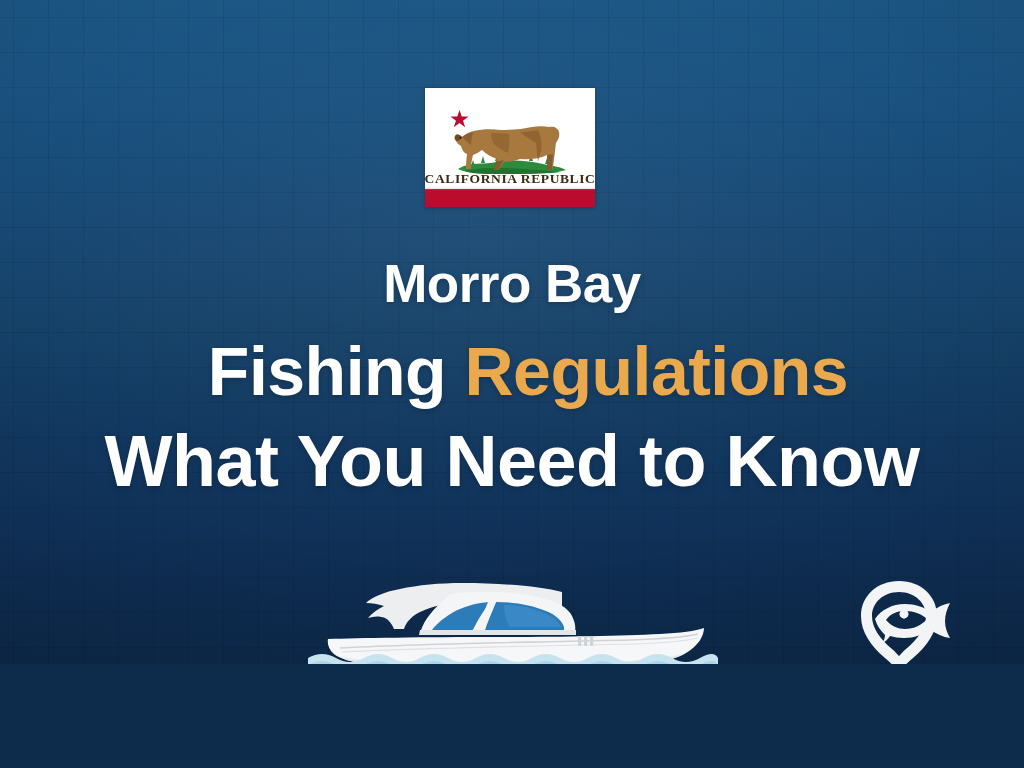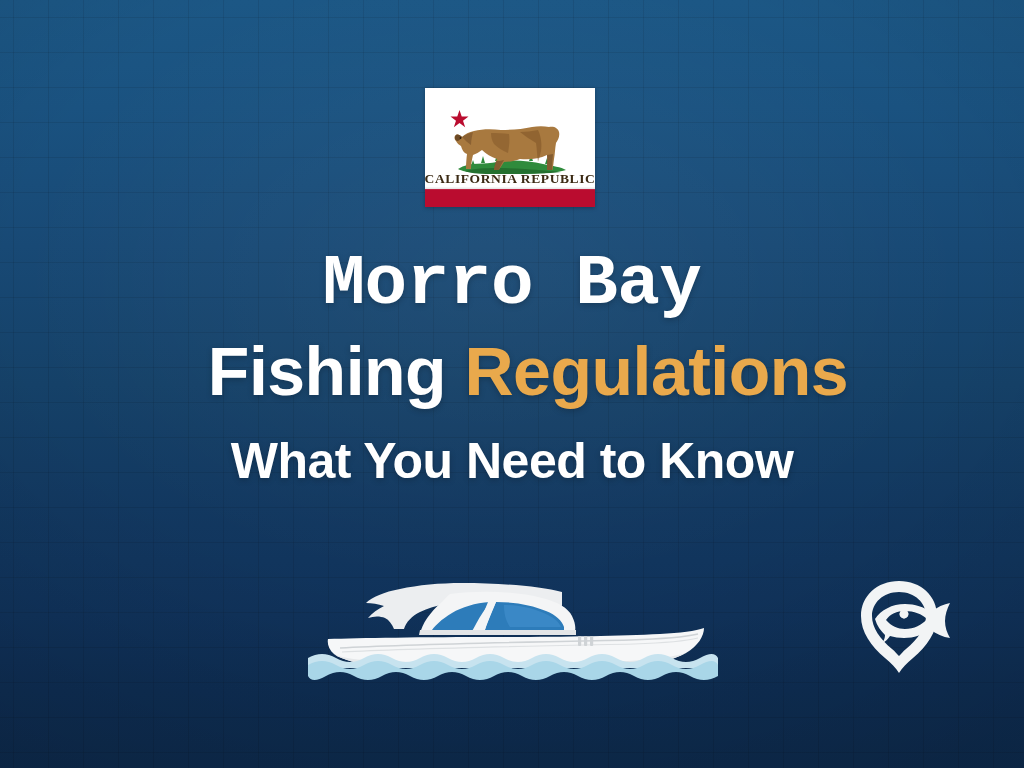--- a/index.html
+++ b/index.html
@@ -7,21 +7,21 @@
     margin: 0;
     padding: 0;
     background: #0d2c4c;
   }
   body {
     font-family: "Liberation Sans", sans-serif;
   }
   #poster {
     position: relative;
     width: 1024px;
-    height: 768px;
+    height: 664px;
     overflow: hidden;
     background:
       linear-gradient(180deg,
         #1c5785 0%,
         #1a5280 14%,
         #184975 32%,
         #154168 50%,
         #123860 66%,
         #10325a 80%,
         #0e2d52 90%,
@@ -75,31 +75,30 @@
   }
   .hl-line {
     display: block;
     color: #ffffff;
     font-weight: 700;
     letter-spacing: -0.5px;
     text-shadow: 0 2px 6px rgba(0,0,0,0.22);
     white-space: nowrap;
   }
   #line1 {
-    font-size: 71px;
+    font-size: 53px;
     line-height: 82px;
-    font-family: Liberation Mono, monospace;
   }
   #line2 {
     font-size: 68px;
     line-height: 92px;
     margin-left: 32px;
   }
   #line3 {
-    font-size: 50px;
+    font-size: 72px;
     line-height: 88px;
   }
   .accent {
     color: #e9a94c;
   }
 
   
   #boat {
     position: absolute;
     left: 300px;

